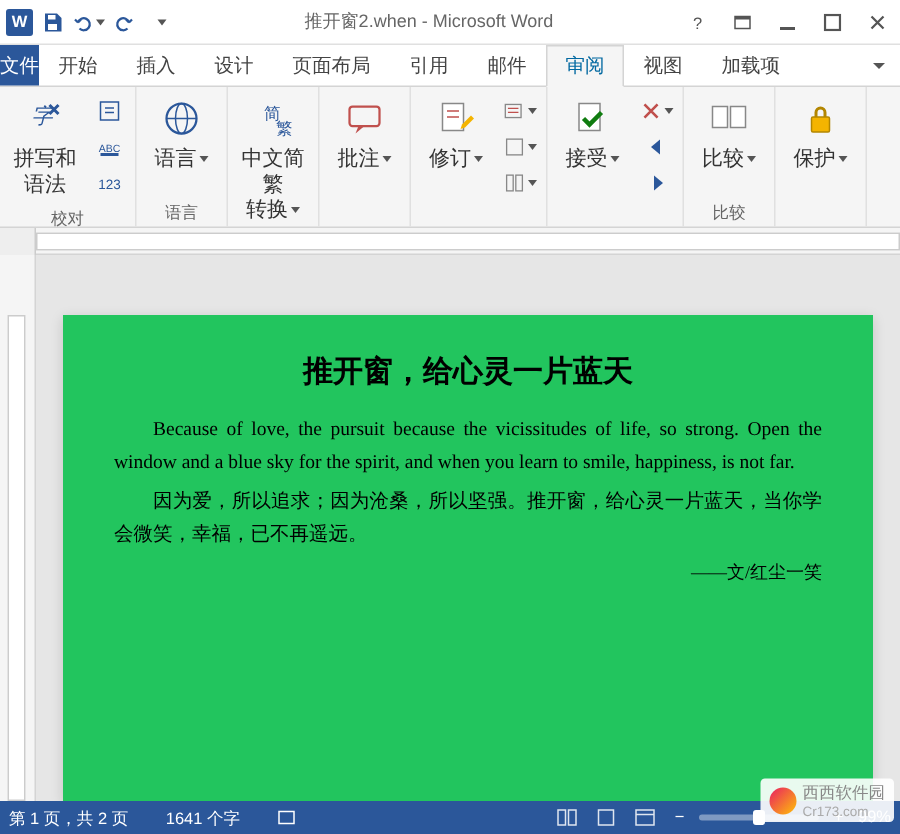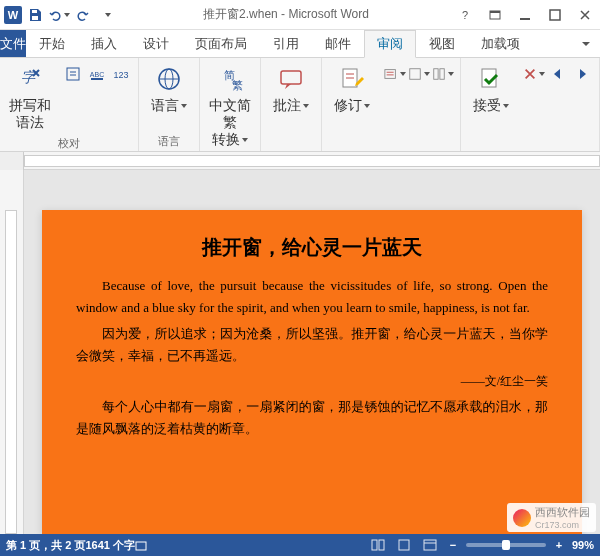--- a/index.html
+++ b/index.html
@@ -22,57 +22,57 @@
 .ribbon-toggle { margin-left: auto; width: 28px; display: flex; align-items: center; justify-content: center; color: #666; }
 
 
 .ribbon { height: 94px; background: #f5f5f5; border-bottom: 1px solid #d4d4d4; display: flex; }
 .group { display: flex; flex-direction: column; border-right: 1px solid #e0e0e0; padding: 2px 4px 0; }
 .group-row { display: flex; gap: 4px; flex: 1; align-items: flex-start; }
 .group-label { text-align: center; font-size: 11px; color: #666; padding: 2px 0; }
 .big-btn { width: 52px; display: flex; flex-direction: column; align-items: center; padding: 3px 2px; gap: 2px; }
 .big-btn .icon { width: 32px; height: 32px; display: flex; align-items: center; justify-content: center; }
 .big-btn .lbl { font-size: 14px; text-align: center; line-height: 1.2; color: #333; }
-.side-col { display: flex; flex-direction: row; gap: 2px; padding: 3px 2px; }
+.side-col { display: flex; flex-direction: column; gap: 2px; padding: 3px 2px; }
 .small-btn { width: 22px; height: 22px; display: flex; align-items: center; justify-content: center; }
 .dropdown-caret { display:inline-block; width:0; height:0; border-left:3px solid transparent; border-right:3px solid transparent; border-top:4px solid #555; margin-left:2px; vertical-align: middle;}
 
 
 .ruler { height: 18px; background: #f5f5f5; border-bottom: 1px solid #d4d4d4; position: relative; }
 .ruler-corner { position:absolute; left:0; top:0; width:24px; height:18px; background:#eee; border-right:1px solid #ccc; }
 .ruler-track { position:absolute; left:24px; right:0; top:3px; height:12px; background:#fff; border:1px solid #ccc; }
 
 
 .doc-area { height: 364px; background: #e6e6e6; overflow: auto; position: relative; display: flex; }
 .vruler { width:24px; background:#f5f5f5; border-right:1px solid #d4d4d4; position:relative; }
 .vruler-track { position:absolute; top:40px; left:5px; width:12px; bottom:0; background:#fff; border:1px solid #ccc; }
 .page-wrap { flex:1; display:flex; justify-content:center; padding-top:40px; }
-.page { width: 540px; background: #f97316; box-shadow: 0 2px 8px rgba(0,0,0,0.15); padding: 20px 34px; font-family: "SimSun", "宋体", serif; }
+.page { width: 540px; background: #22c55e; box-shadow: 0 2px 8px rgba(0,0,0,0.15); padding: 20px 34px; font-family: "SimSun", "宋体", serif; }
 .doc-title { text-align: center; font-family: "KaiTi","楷体",serif; font-size: 20px; font-weight: bold; margin: 4px 0 14px; }
 .doc-para { font-size: 13px; line-height: 1.7; text-align: justify; margin-bottom: 4px; }
 .doc-para.en { font-family: "Times New Roman", serif; text-indent: 2em;}
 .doc-para.cn { text-indent: 2em; }
 .doc-byline { text-align: right; font-size: 12px; margin: 6px 0; }
 
 
 .doc-area::-webkit-scrollbar { width: 16px; }
 .doc-area::-webkit-scrollbar-track { background: #f0f0f0; }
 .doc-area::-webkit-scrollbar-thumb { background: #c0c0c0; border: 1px solid #a0a0a0; }
 
 
-.statusbar { height: 22px; background: #2b579a; color: #fff; display: flex; align-items: center; font-size: 11px; padding: 0 6px; gap: 0; font-weight: bold; }
+.statusbar { height: 22px; background: #2b579a; color: #fff; display: flex; align-items: center; font-size: 11px; padding: 0 6px; gap: 25px; }
 .status-item { white-space: nowrap; }
 .status-right { margin-left: auto; display: flex; align-items: center; gap: 6px; }
 .view-btn { width: 20px; height: 16px; display: flex; align-items: center; justify-content: center; color: #fff; opacity: 0.85; }
 .zoom-slider { width: 80px; height: 4px; background: rgba(255,255,255,0.4); position: relative; border-radius: 2px; }
 .zoom-slider::before { content:''; position:absolute; left:50%; top:-3px; width:8px; height:10px; background:#fff; border-radius:2px; transform:translateX(-50%); }
 .zoom-minus, .zoom-plus { width:14px; text-align:center; }
 
 
-.watermark { position: absolute; right: 4px; bottom: 24px; display: flex; align-items: center; gap: 4px; background: rgba(255,255,255,0.9); padding: 2px 6px; border-radius: 3px; font-size: 11px; color: #888; }
+.watermark { position: absolute; right: 4px; bottom: 8px; display: flex; align-items: center; gap: 4px; background: rgba(255,255,255,0.9); padding: 2px 6px; border-radius: 3px; font-size: 11px; color: #888; }
 .wm-logo { width: 18px; height: 18px; background: linear-gradient(135deg,#e91e63,#ffc107); border-radius: 50%; }
 
 svg { display: block; }
 </style>
 </head>
 <body>
 
 <div class="titlebar">
   <div class="titlebar-left">
     <div class="app-icon">W</div>
@@ -340,21 +340,20 @@
 <div class="doc-area">
   <div class="vruler">
       <div class="vruler-track"></div>
     </div>
   <div class="page-wrap">
     <div class="page">
       <div class="doc-title">推开窗，给心灵一片蓝天</div>
       <div class="doc-para en">Because of love, the pursuit because the vicissitudes of life, so strong. Open the window and a blue sky for the spirit, and when you learn to smile, happiness, is not far.</div>
       <div class="doc-para cn">因为爱，所以追求；因为沧桑，所以坚强。推开窗，给心灵一片蓝天，当你学会微笑，幸福，已不再遥远。</div>
       <div class="doc-byline">——文/红尘一笑</div>
-      <div class="doc-para cn">每个人心中都有一扇窗，一扇紧闭的窗，那是锈蚀的记忆不愿承载的泪水，那是随风飘落的泛着枯黄的断章。</div>
     </div>
   </div>
 </div>
 
 <div class="statusbar">
   <span class="status-item">第 1 页，共 2 页</span>
   <span class="status-item">1641 个字</span>
   <span class="status-item"><svg width="12" height="12" viewBox="0 0 12 12" style="display:inline;vertical-align:middle">
         <rect x="1" y="2" width="10" height="8" fill="none" stroke="#fff"></rect>
       </svg></span>

